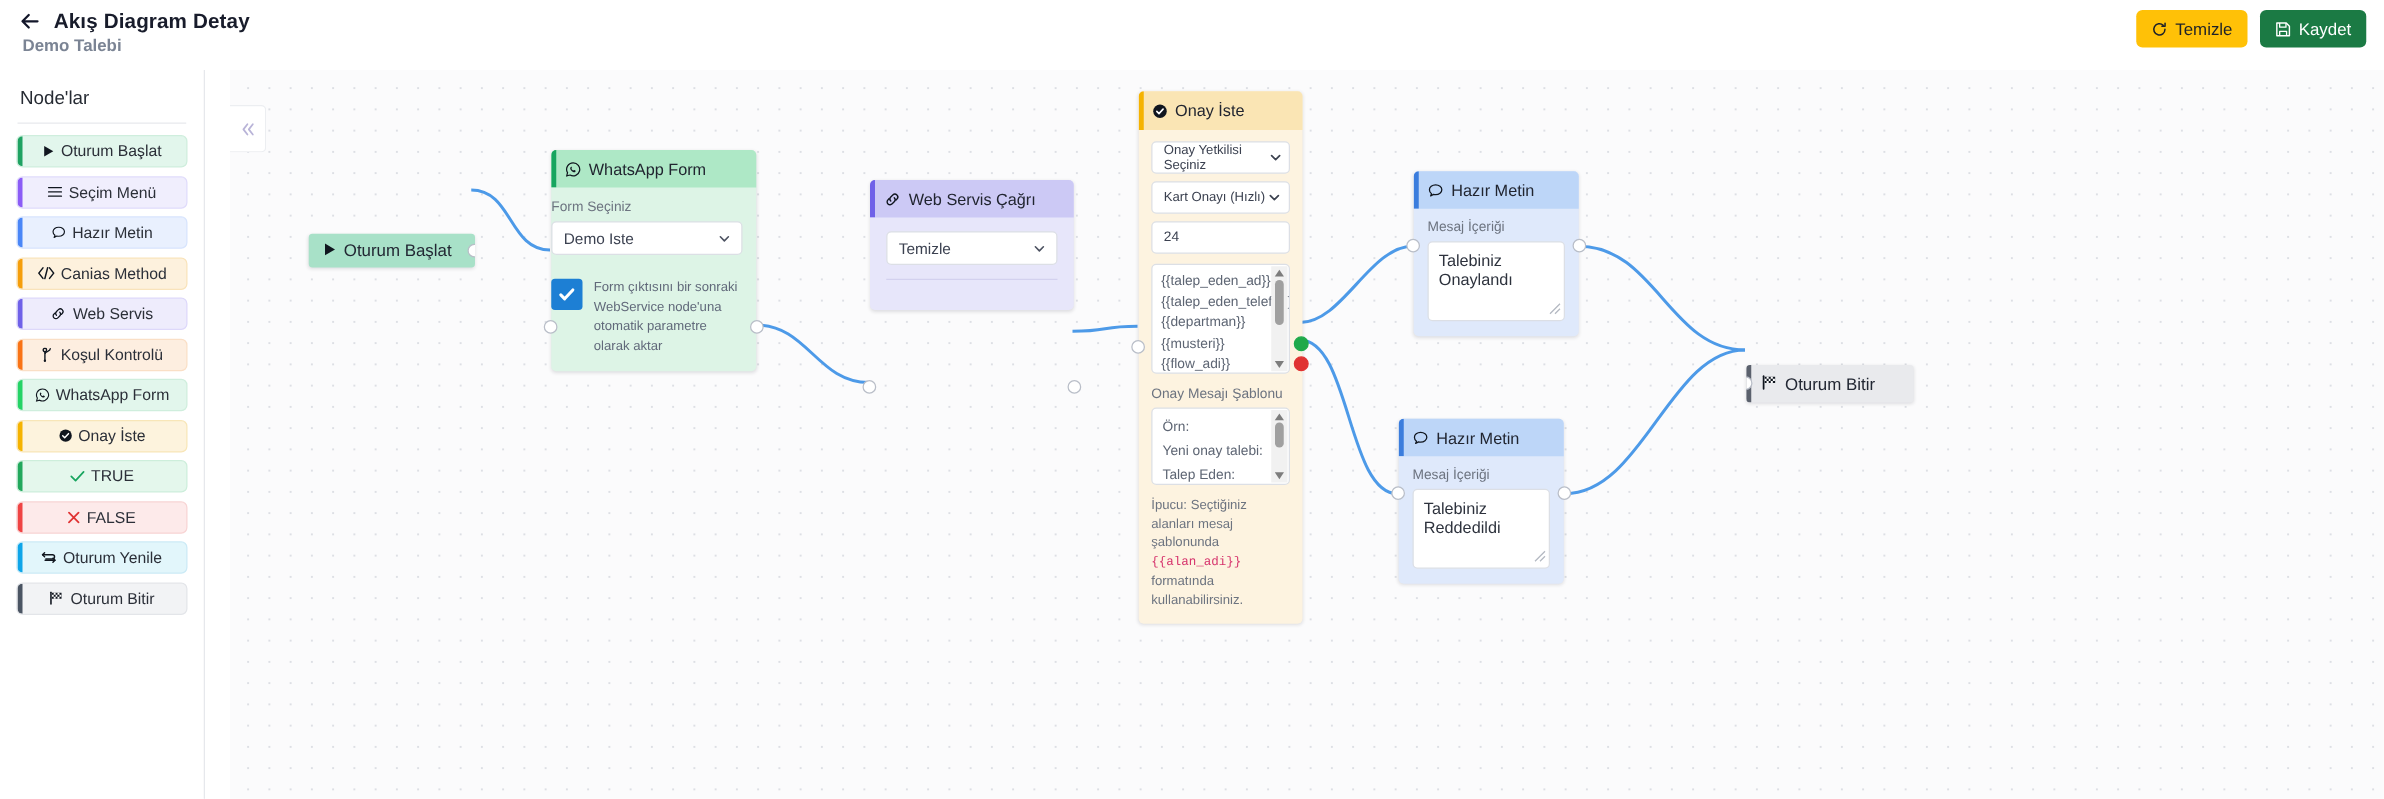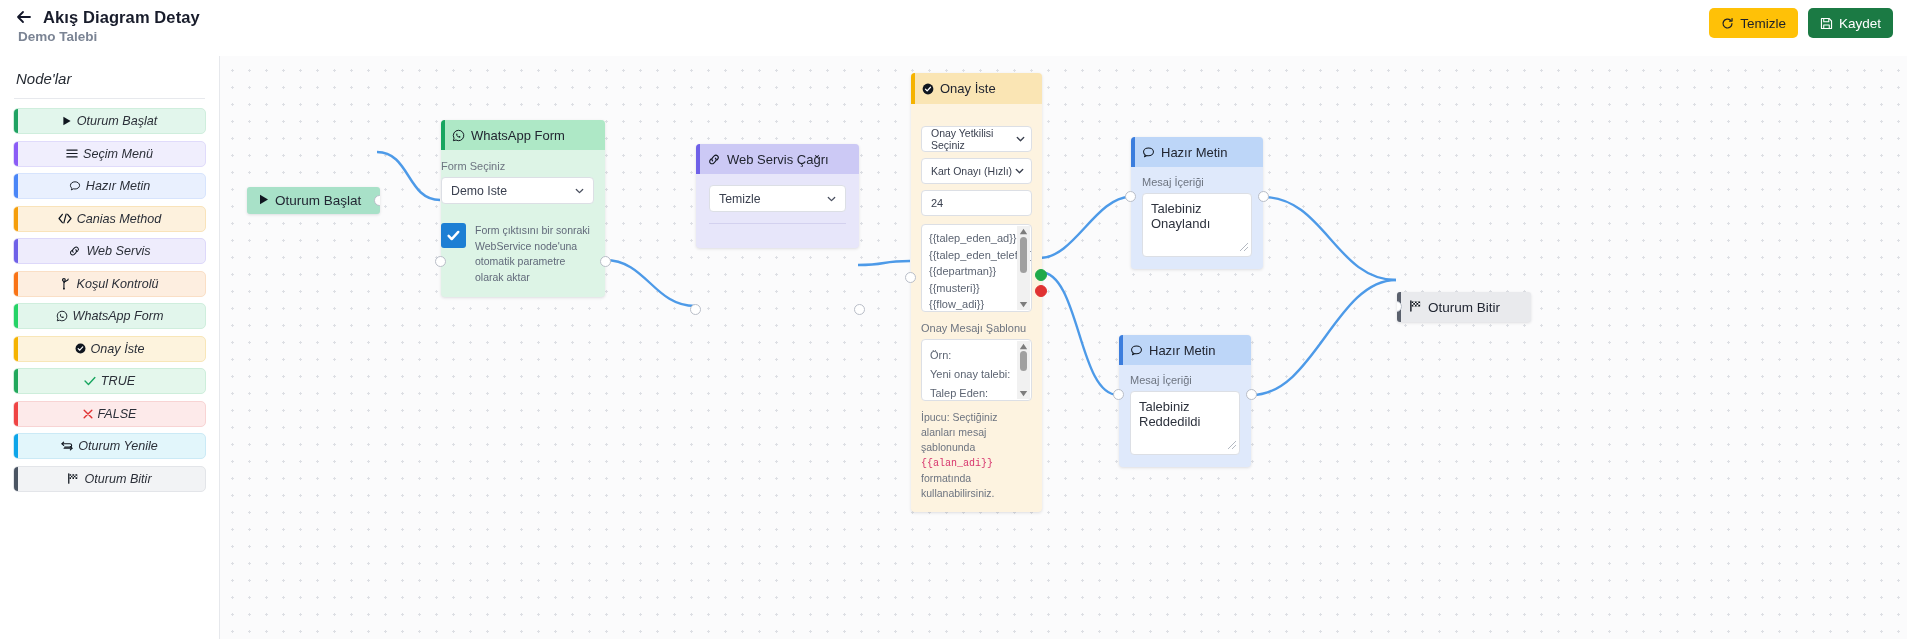--- a/index.html
+++ b/index.html
@@ -36,24 +36,23 @@
     display: inline-flex; align-items: center; gap: 6px;
     height: 30px; padding: 0 12px; border-radius: 5px;
     font-size: 13.5px; border: none; cursor: pointer; white-space: nowrap;
   }
   .btn-clear { background: #ffc107; color: #1d2129; font-weight: 400; }
   .btn-save  { background: #1b7a44; color: #ffffff; font-weight: 400; }
   .btn svg { display:block; }
 
   
   .sidebar {
-    position: absolute; left: 0; top: 56px; width: 220px; height: 583px;
+    position: absolute; left: 0; top: 56px; width: 164px; height: 583px;
     background: #ffffff; border-right: 1px solid #e6e8ec;
     z-index: 30;
-    font-style: italic;
   }
   .sb-title {
     font-size: 15px; color: #262b33; padding: 14px 16px 0 16px; font-weight: 400;
   }
   .sb-rule { height:1px; background:#e7e9ed; margin: 11px 14px 0 14px; }
   .sb-list { padding: 9px 13px 0 13px; display:flex; flex-direction:column; gap: 6.5px; }
   .sb-item {
     position: relative; height: 26px; border-radius: 5px;
     display: flex; align-items: center; justify-content: center; gap: 5px;
     font-size: 12.6px; color: #2b2f38; cursor: pointer;
@@ -417,21 +416,21 @@
     <div class="node-hd" style="background:#fae5b4; height:31px;">
       <i style="position:absolute;left:0;top:0;bottom:0;width:4px;background:#f5b301;"></i>
       <span>
         <svg width="12" height="12" viewBox="0 0 16 16">
             <circle cx="8" cy="8" r="7.2" fill="#10161f"></circle>
             <path d="M4.6 8.2l2.3 2.3 4.4-4.8" stroke="#fff" stroke-width="1.7" fill="none" stroke-linecap="round" stroke-linejoin="round"></path>
           </svg>
       </span>
       <span>Onay İste</span>
     </div>
-    <div class="node-bd" style="padding:22px 10px 11px 10px;">
+    <div class="node-bd" style="padding:9px 10px 11px 10px;">
       <div class="ctl" style="height:26px;font-size:10.5px;">
         <span>Onay Yetkilisi Seçiniz</span>
         <span class="caret" style="right:5px;">
           <svg width="11" height="11" viewBox="0 0 12 12" fill="none">
               <path d="M2.5 4.3L6 7.8l3.5-3.5" stroke="#3c4250" stroke-width="1.5" stroke-linecap="round" stroke-linejoin="round"></path>
             </svg>
         </span>
       </div>
       <div class="ctl" style="height:26px;font-size:10.5px;margin-top:6px;">
         <span>Kart Onayı (Hızlı)</span>

